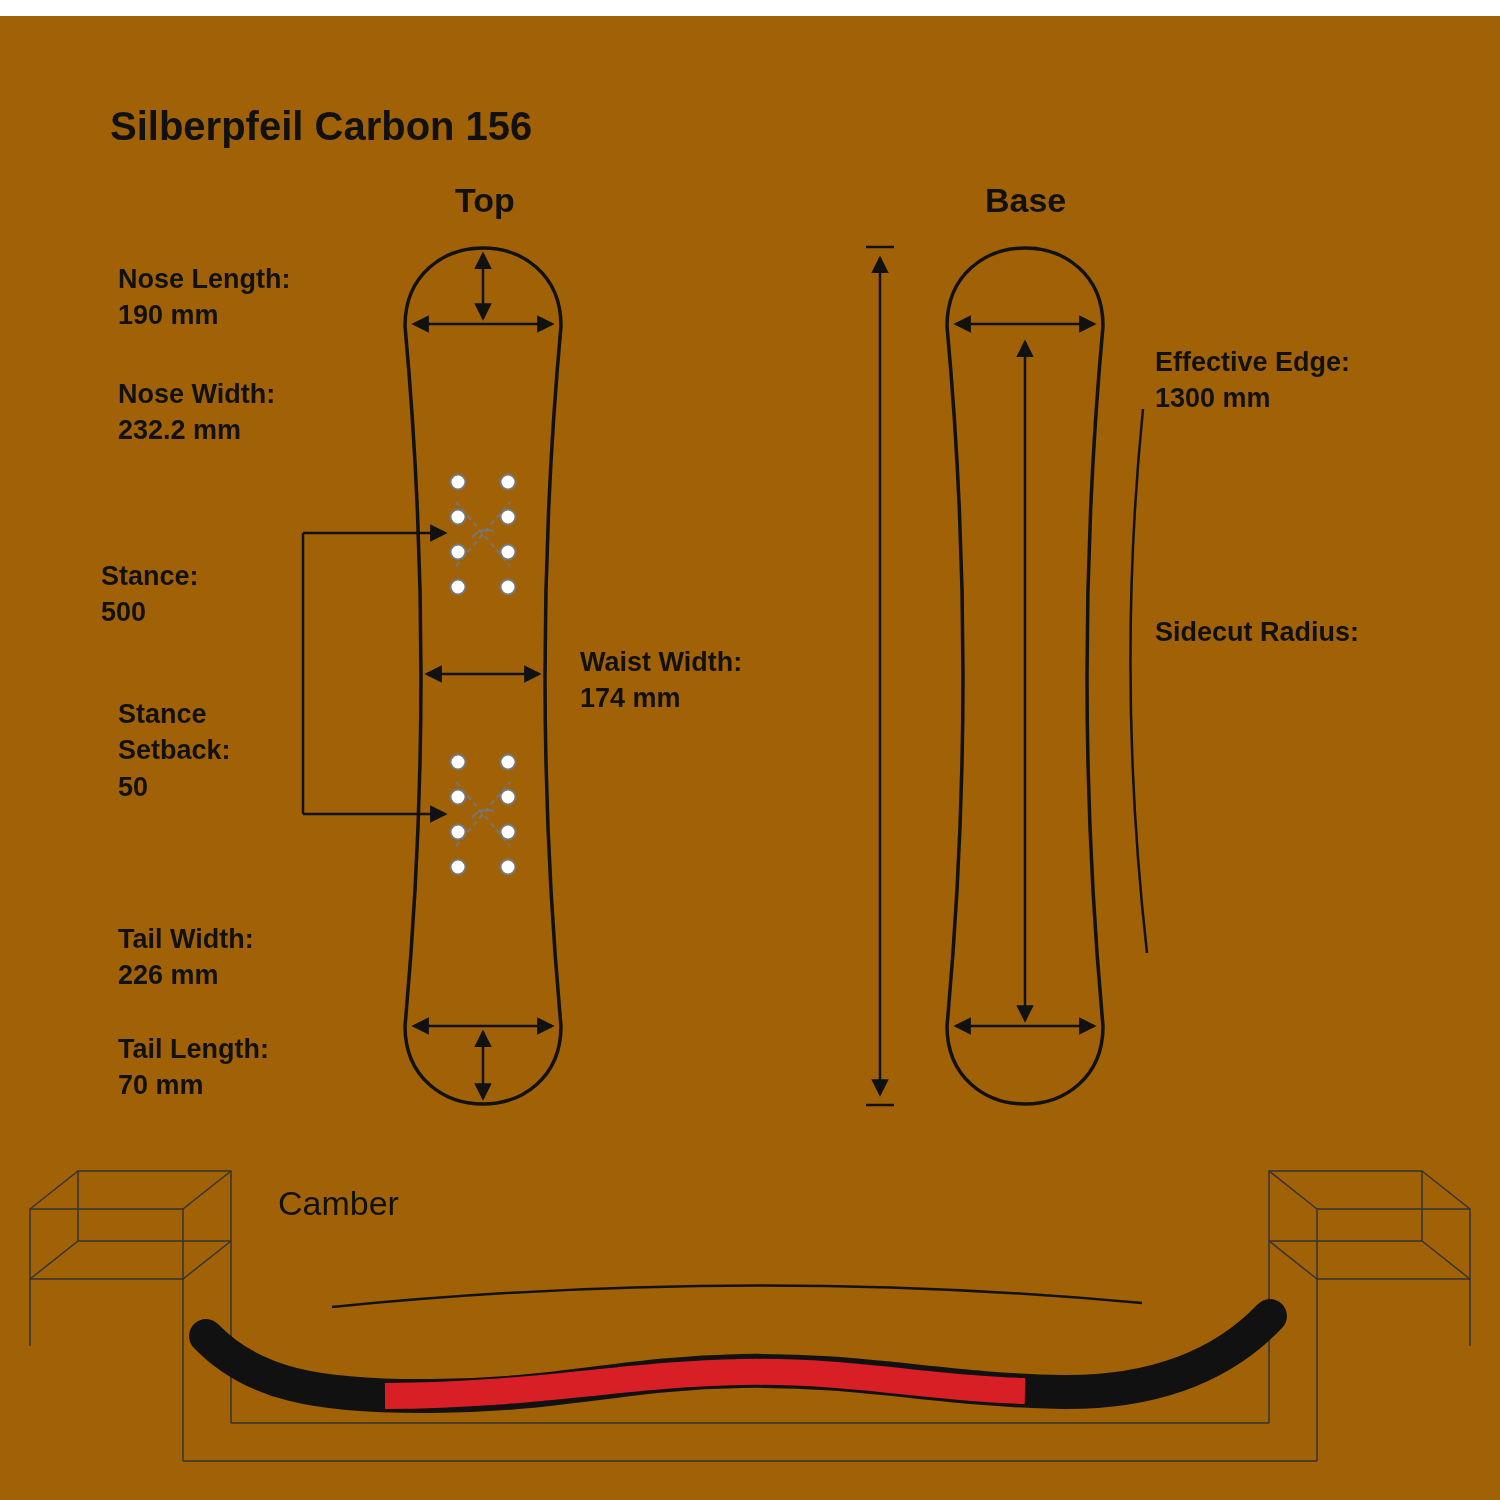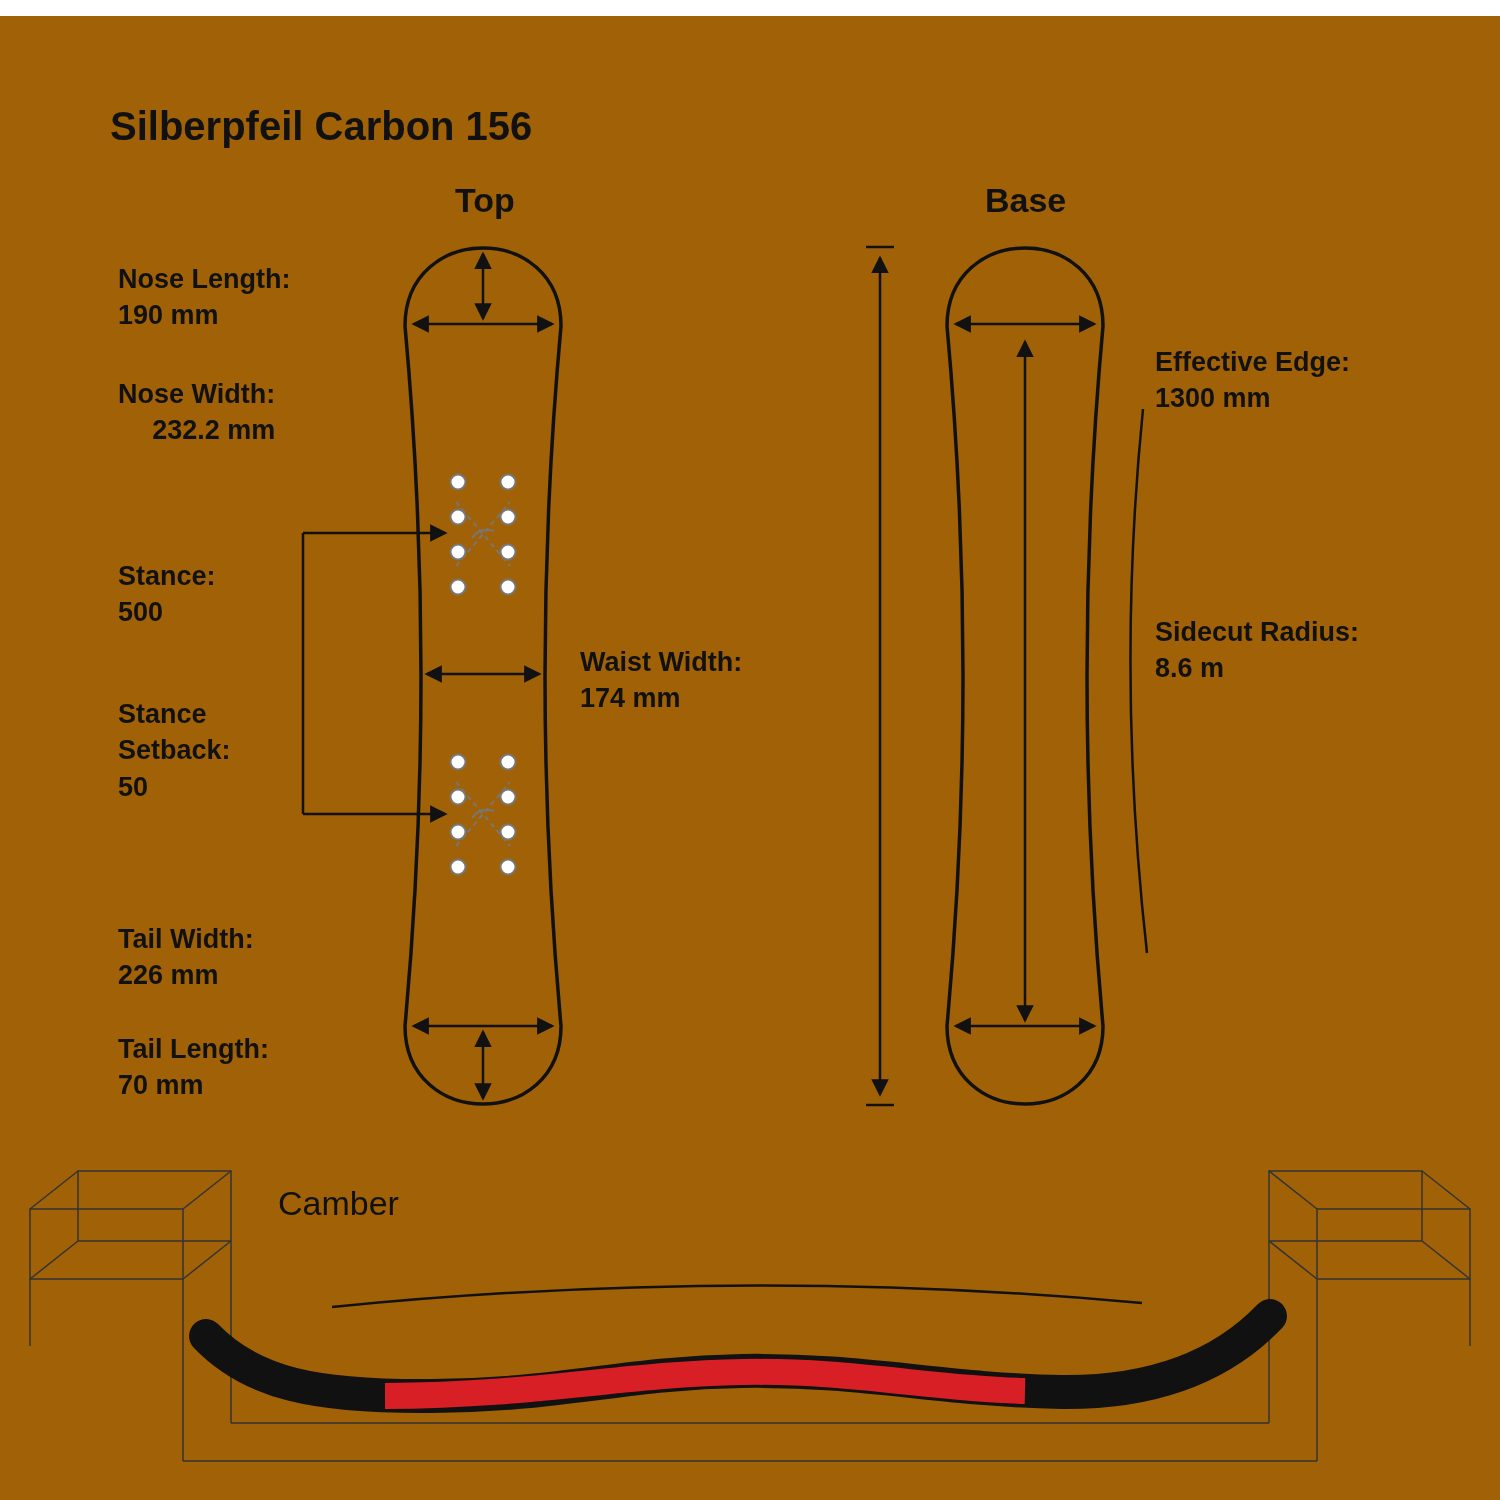--- a/index.html
+++ b/index.html
@@ -140,26 +140,26 @@
   <div class="title">Silberpfeil Carbon 156</div>
 
   <div class="view-label" style="left:455px; top:165px;text-align:center;">Top</div>
   <div class="view-label" style="left:985px; top:165px;">Base</div>
 
   <div class="lbl" style="left:118px; top:245px;">
     <span>Nose Length:</span>
     <span>190 mm</span>
   </div>
 
-  <div class="lbl" style="left:118px; top:360px;text-align:right;">
+  <div class="lbl" style="left:118px; top:360px;">
     <span>Nose Width:</span>
     <span>232.2 mm</span>
   </div>
 
-  <div class="lbl" style="left:118px; top:542px;">
+  <div class="lbl" style="left:101px; top:542px;">
     <span>Stance:</span>
     <span>500</span>
   </div>
 
   <div class="lbl" style="left:118px; top:680px;">
     <span class="wrap">Stance Setback:</span>
     <span>50</span>
   </div>
 
   <div class="lbl" style="left:118px; top:905px;">
@@ -178,18 +178,17 @@
   </div>
 
 
   <div class="lbl" style="left:1155px; top:328px;">
     <span>Effective Edge:</span>
     <span>1300 mm</span>
   </div>
 
   <div class="lbl" style="left:1155px; top:598px;">
     <span>Sidecut Radius:</span>
-    <span>8.6 m</span>
   </div>
 
   <div class="camber-label">Camber</div>
 
 </div>
 
 </body></html>

